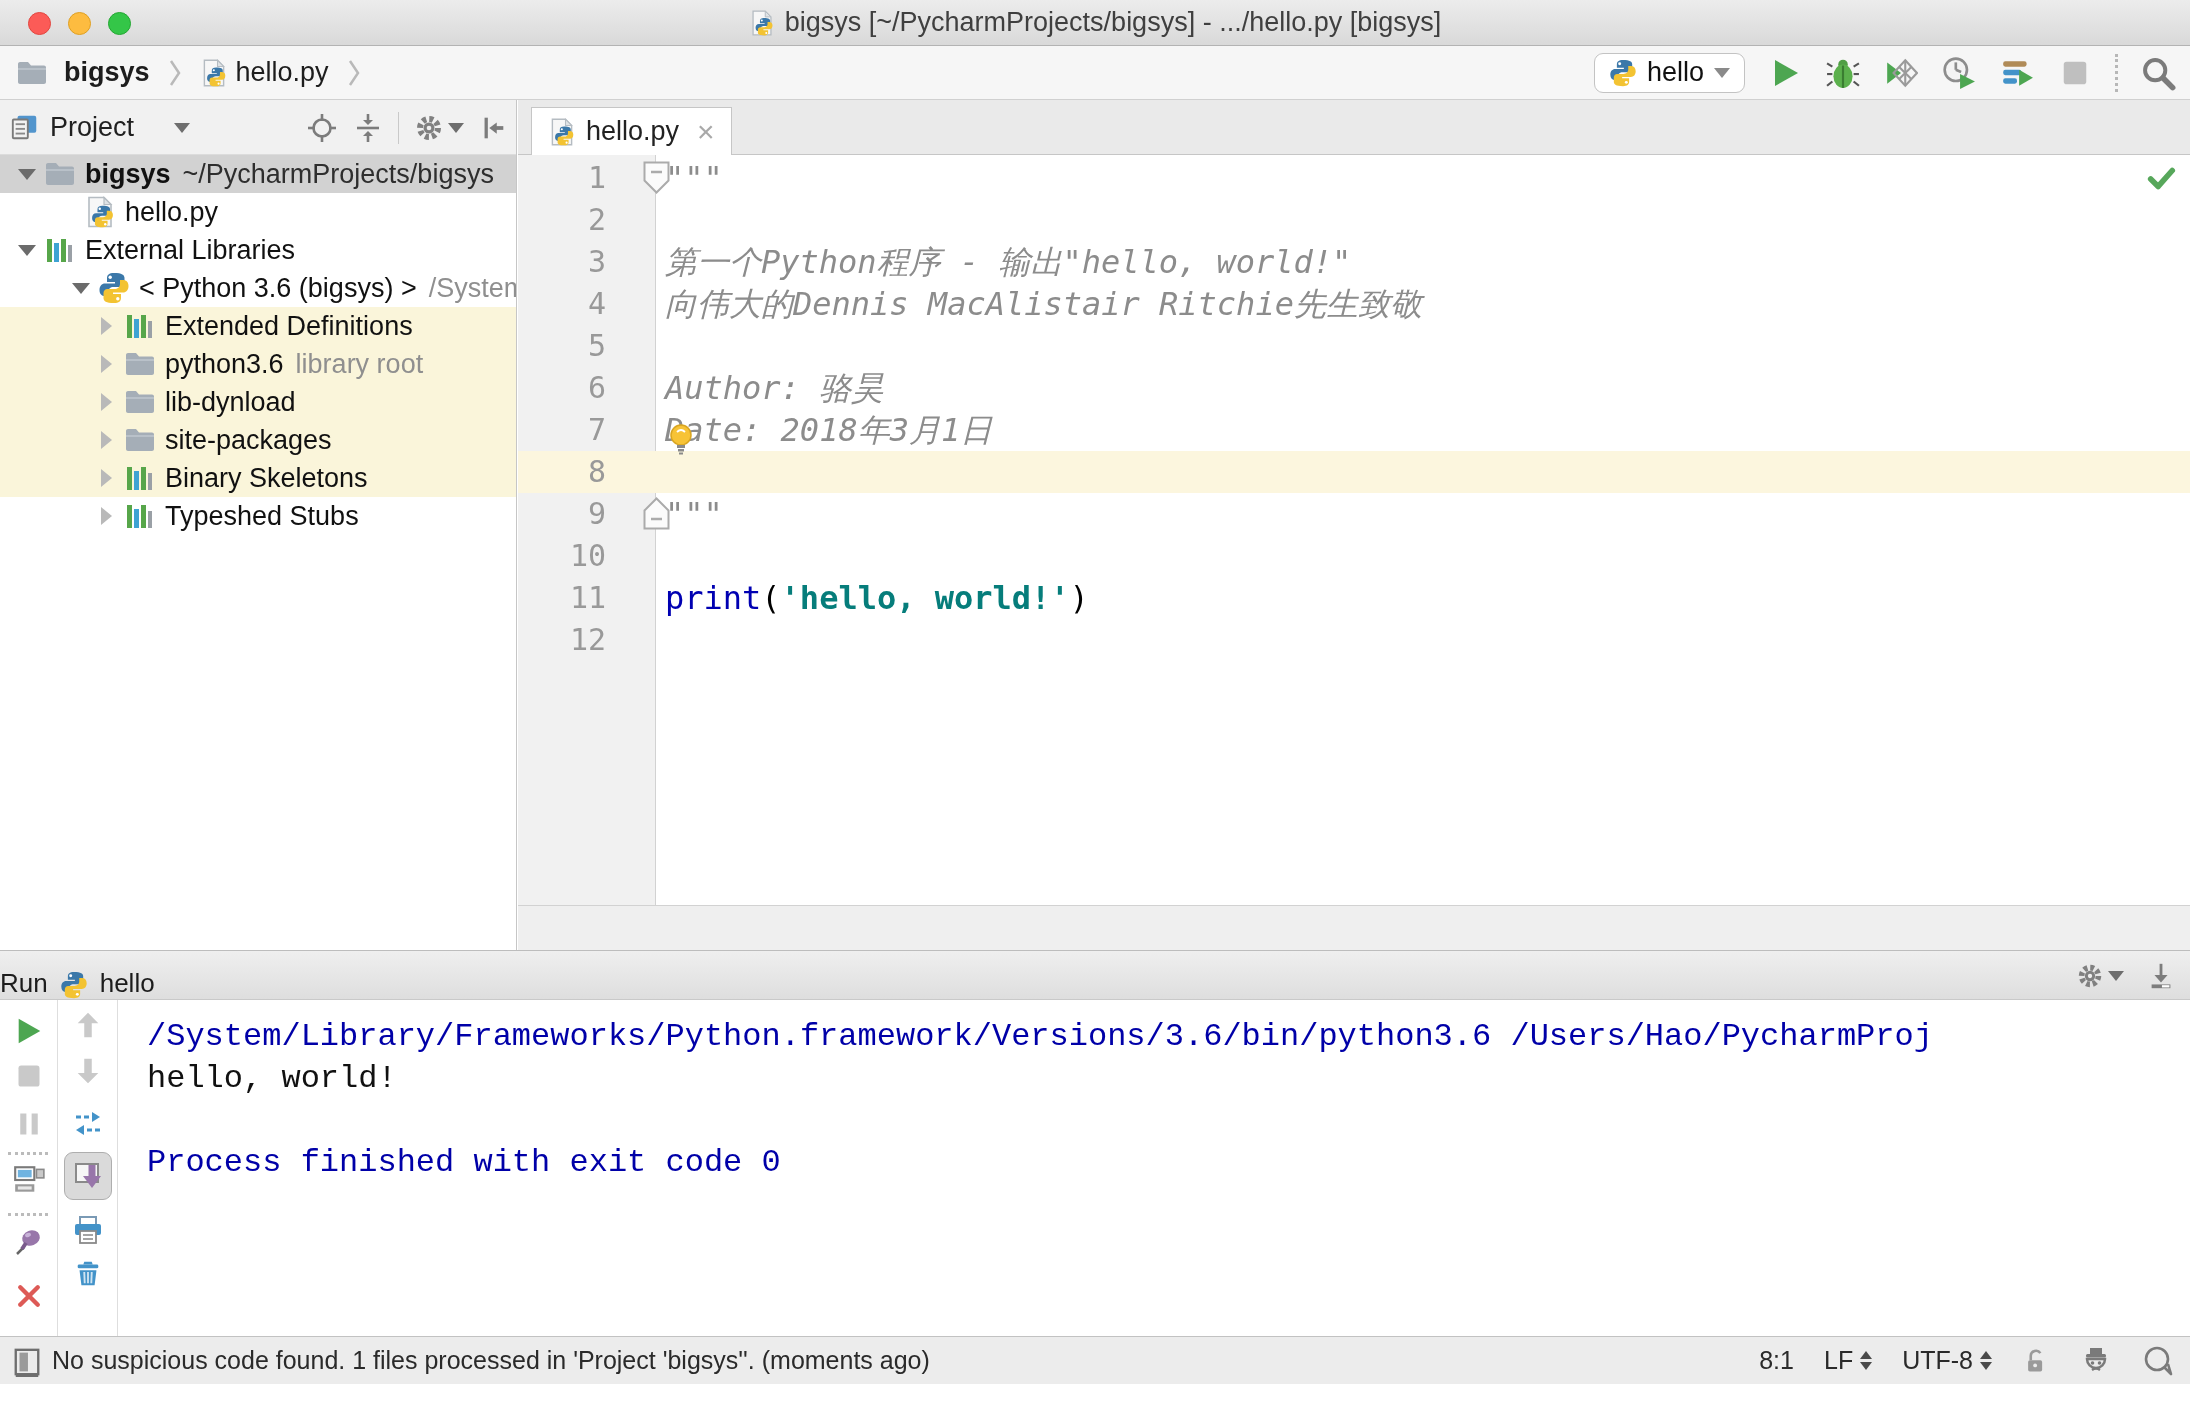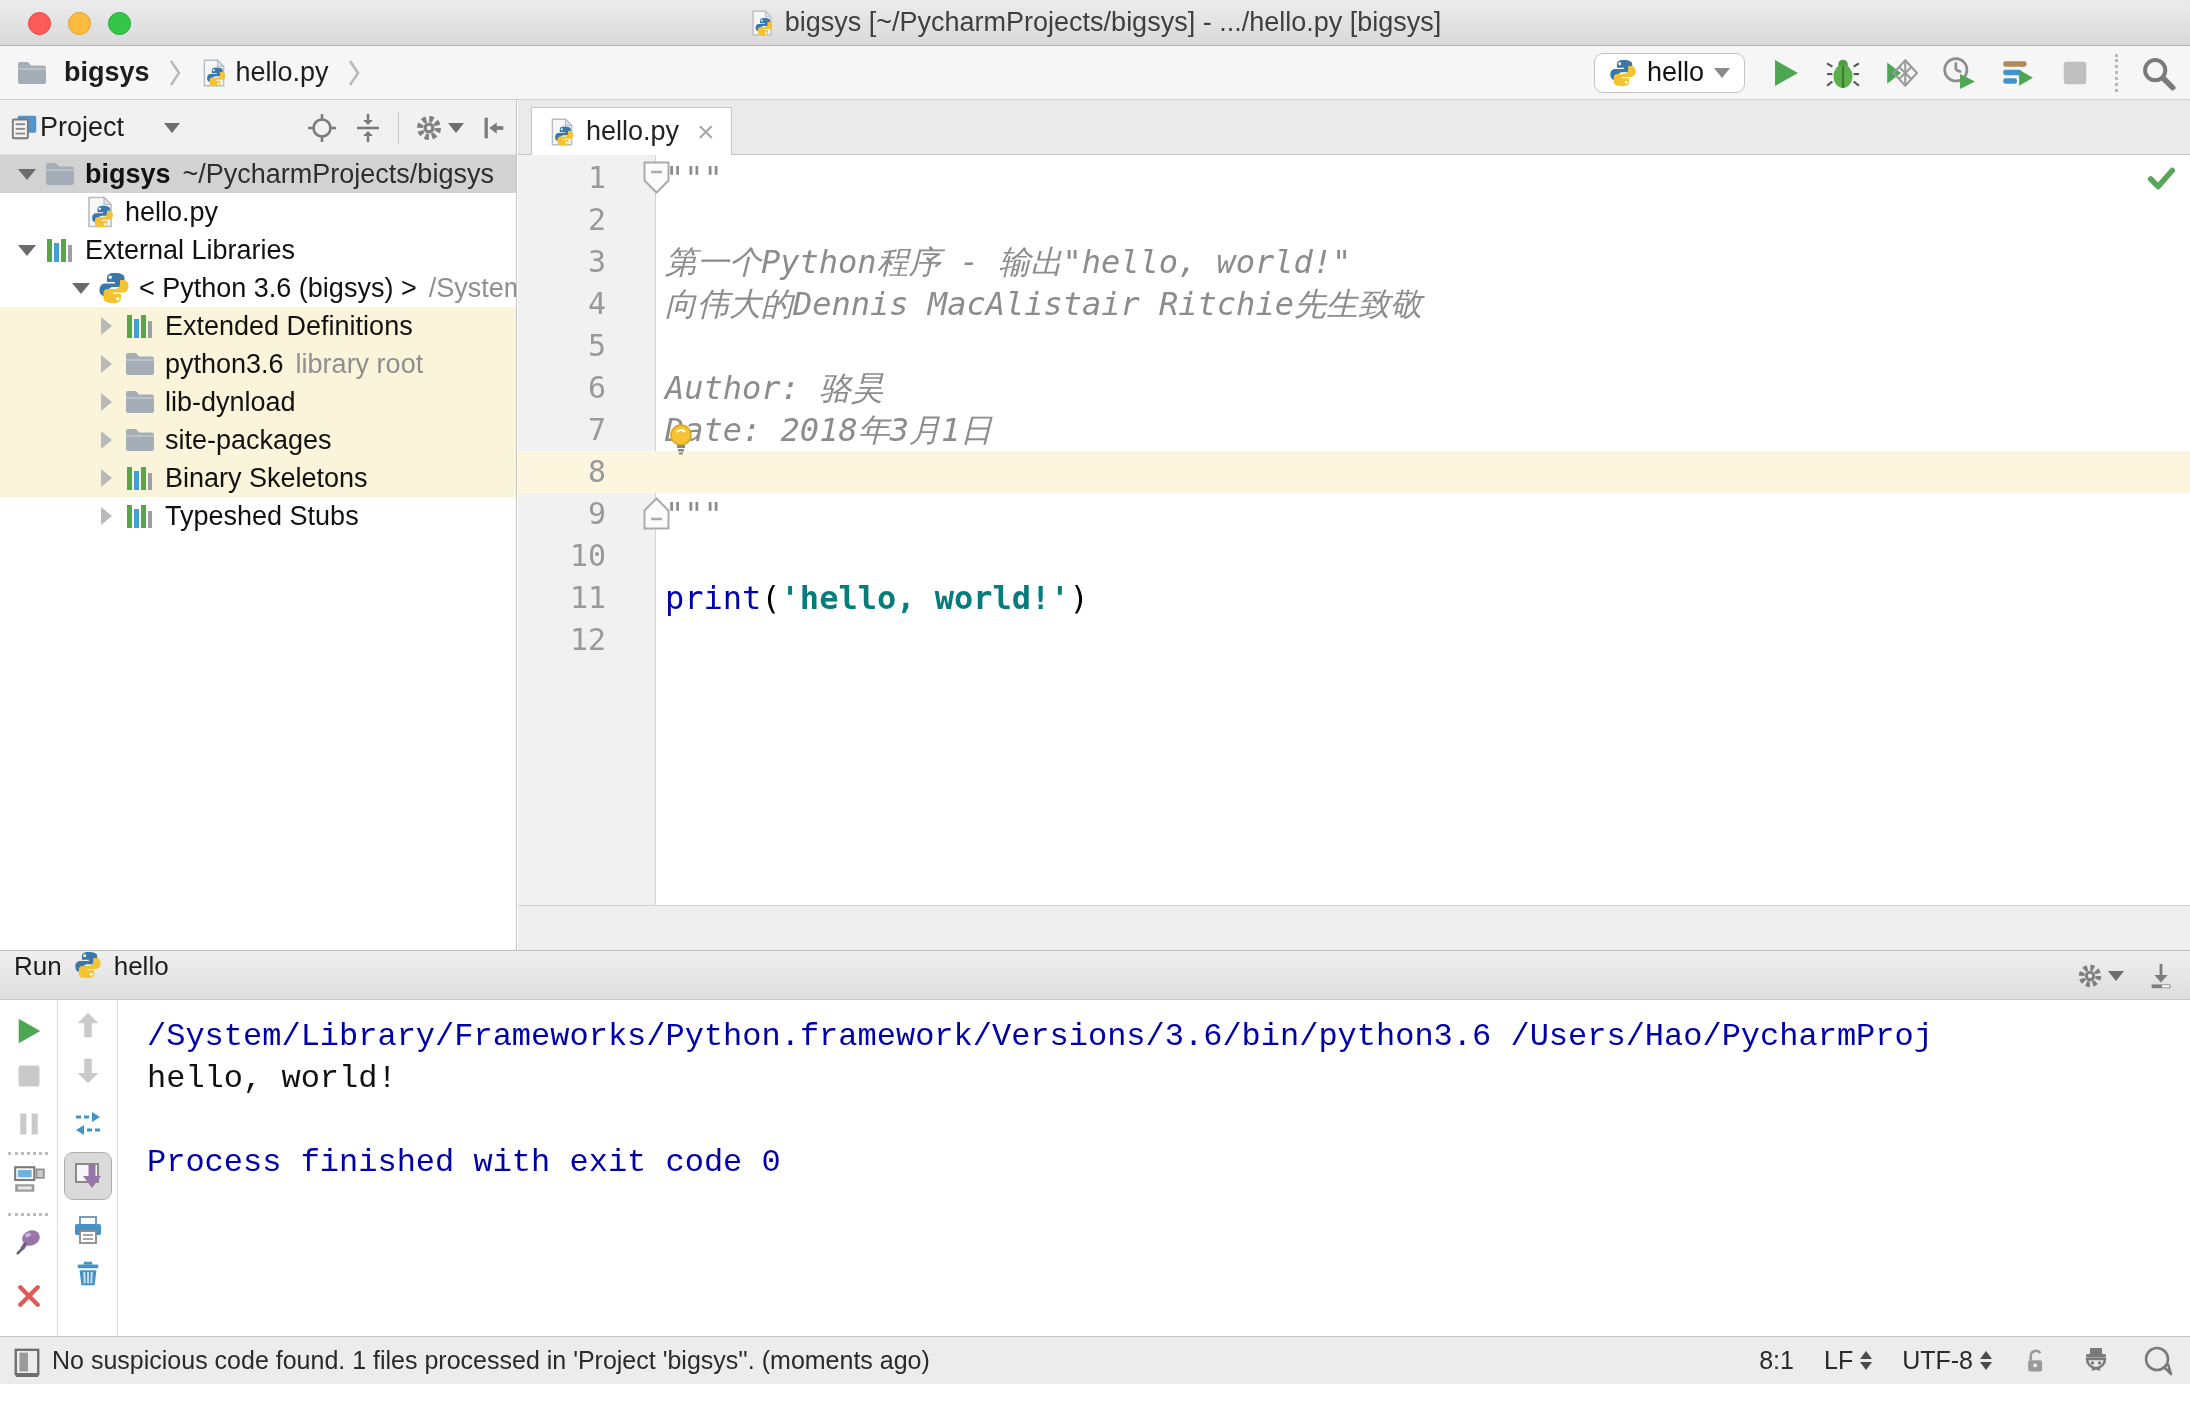--- a/index.html
+++ b/index.html
@@ -28,21 +28,21 @@
   #run-combo { display:flex; align-items:center; gap:10px; background:#fff; border:1px solid #c3c3c3;
     border-radius:9px; height:40px; padding:0 14px; font-size:27px; color:#111; }
   .combo-arrow { width:0; height:0; border:8px solid transparent; border-top:10px solid #8a8a8a; margin-top:8px; }
   .tb-btn { width:36px; height:36px; display:flex; align-items:center; justify-content:center; }
   .dotted-v { height:38px; border-left:3px dotted #b7b7b7; }
 
   
   #main { position:absolute; left:0; top:100px; width:100%; height:850px; }
   #project-panel { position:absolute; left:0; top:0; width:517px; height:100%; background:#fff; border-right:1px solid #c6c6c6; overflow:hidden; }
   #project-header { height:55px; background:#f1f1f1; border-bottom:1px solid #dcdcdc; display:flex; align-items:center; padding:0 10px; font-size:27px; color:#202020; }
-  #project-header .ph-title { }
+  #project-header .ph-title { margin-left:10px; }
   .ph-arrow { width:0;height:0;border:8px solid transparent;border-top:10px solid #6e6e6e;margin:10px 0 0 40px; }
   #ph-icons { position:absolute; right:8px; top:0; height:55px; display:flex; align-items:center; gap:14px; }
   .thin-sep { height:32px; border-left:1px solid #c9c9c9; }
 
   #project-tree { position:absolute; top:55px; left:0; right:0; bottom:0; }
   .trow { height:38px; display:flex; align-items:center; white-space:nowrap; overflow:hidden; font-size:27px; color:#111; }
   .trow.sel { background:#d2d2d2; }
   .trow.hl { background:#faf5da; }
   .t-exp { width:26px; display:flex; justify-content:center; flex:none; }
   .tri-open { width:0;height:0;border:9px solid transparent;border-top:11px solid #6b6b6b;margin-top:9px; }
@@ -69,21 +69,21 @@
   .seg-keyword { color:#0000b2; }
   .seg-plain { color:#000; }
   .seg-string { color:#067d7b; font-weight:bold; }
   .fold-marker { position:absolute; left:125px; width:27px; height:33px; }
   #editor-strip { position:absolute; left:0; top:805px; right:0; height:45px; background:#efefef; border-top:1px solid #d2d2d2; }
   #inspection-ok { position:absolute; right:14px; top:8px; }
 
   
   #run-panel { position:absolute; left:0; top:950px; width:100%; height:410px; border-top:1px solid #bdbdbd; background:#fff; }
   #run-header { position:absolute; left:0; top:0; right:0; height:49px; background:linear-gradient(#efefef,#dedede);
-    border-bottom:1px solid #c9c9c9; display:flex; align-items:flex-start; gap:12px; padding-left:14px; font-size:26px; color:#1c1c1c; }
+    border-bottom:1px solid #c9c9c9; display:flex; align-items:flex-end; gap:12px; padding-left:0; font-size:26px; color:#1c1c1c; }
   #run-header-icons { position:absolute; right:14px; top:0; height:49px; display:flex; align-items:center; gap:22px; }
   #run-body { position:absolute; left:0; top:49px; right:0; bottom:0; background:#fff; }
   #run-tb1 { position:absolute; left:0; top:0; bottom:0; width:58px; border-right:1px solid #dedede; }
   #run-tb2 { position:absolute; left:58px; top:0; bottom:0; width:60px; border-right:1px solid #dedede; }
   .rt-icon { position:absolute; left:50%; transform:translateX(-50%); }
   .dotted-h { position:absolute; left:8px; width:40px; border-top:3px dotted #bbb; }
   .pressed-box { position:absolute; left:50%; transform:translateX(-50%); width:48px; height:48px; background:#dadada;
     border:1px solid #aeaeae; border-radius:9px; display:flex; align-items:center; justify-content:center; }
   #console { position:absolute; left:119px; top:0; right:0; bottom:0; overflow:hidden; padding:16px 0 0 28px; }
   .cline { height:42px; line-height:42px; font-family:Liberation Mono, monospace; font-size:32px; white-space:pre; }

